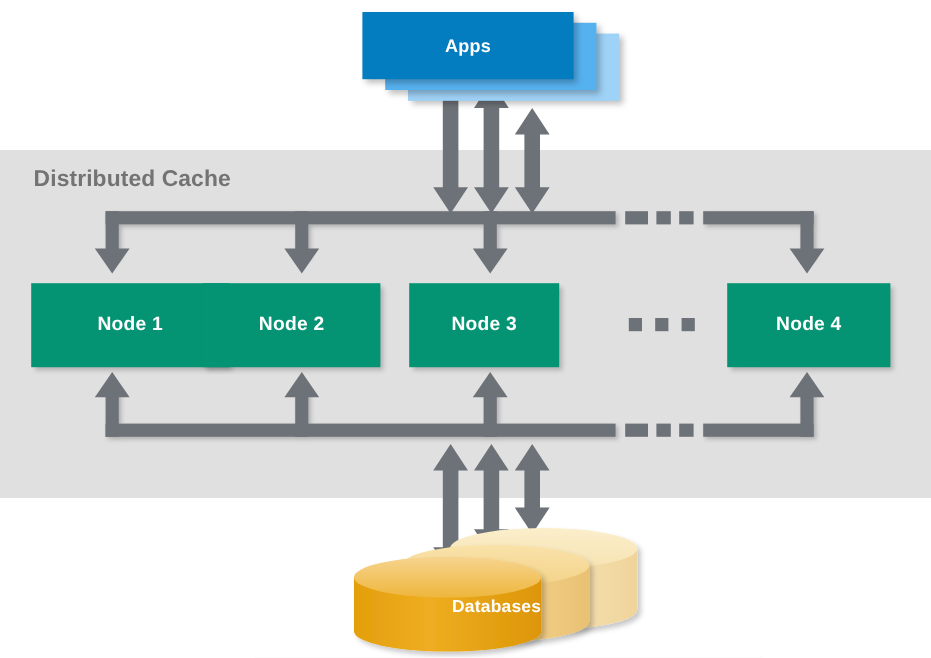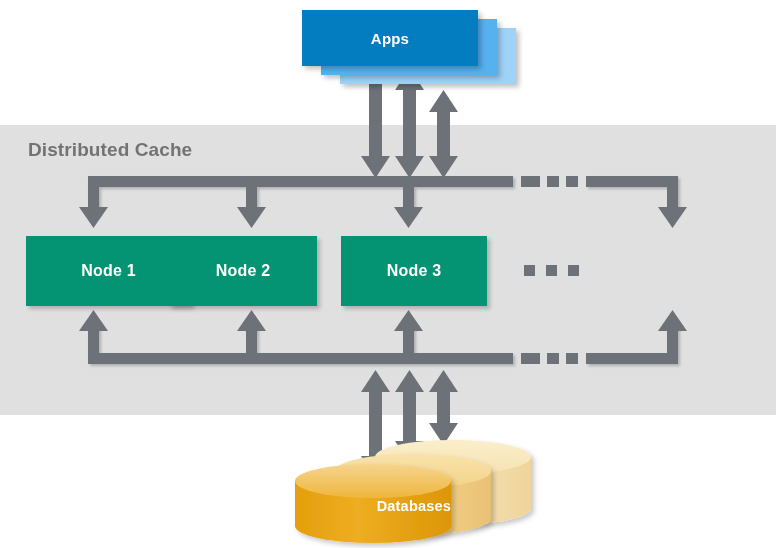--- a/index.html
+++ b/index.html
@@ -195,22 +195,25 @@
   <div class="app-box" style="left:321px; top:19px; width:176px; height:56px; background:#56b1ef; z-index:3;"></div>
   <div class="app-box" style="left:302px; top:10px; width:176px; height:56px; background:#047cc0; z-index:4;"></div>
   <div class="app-label" style="left:302px; top:30px; width:176px; text-align:center; z-index:5;">Apps</div>
 
   <div class="node-box" style="left:26px; top:236px; width:165px; z-index:6;">
     <span class="node-label">Node 1</span>
   </div>
   <div class="node-box" style="left:169px; top:236px; width:148px; z-index:6;text-align:center;">
     <span class="node-label">Node 2</span>
   </div>
-  <div class="node-box" style="left:341px; top:236px; width:146px; z-index:6;">
+  <div class="node-box" style="left:341px; top:236px; width:125px; z-index:6;">
     <span class="node-label">Node 3</span>
+  </div>
+  <div class="node-box" style="left:606px; top:236px; width:136px; z-index:6;">
+    <span class="node-label">Node 4</span>
   </div>
 
   <div class="dot" style="left:524px; top:265px; z-index:6;"></div>
   <div class="dot" style="left:546px; top:265px; z-index:6;"></div>
   <div class="dot" style="left:568px; top:265px; z-index:6;"></div>
 
   <svg class="layer" viewBox="0 0 776 548" style="z-index:7;">
     <defs>
       <linearGradient id="dbBackGrad" x1="0" y1="0" x2="1" y2="0">
         <stop offset="0%" stop-color="#f6e2b4"></stop>

